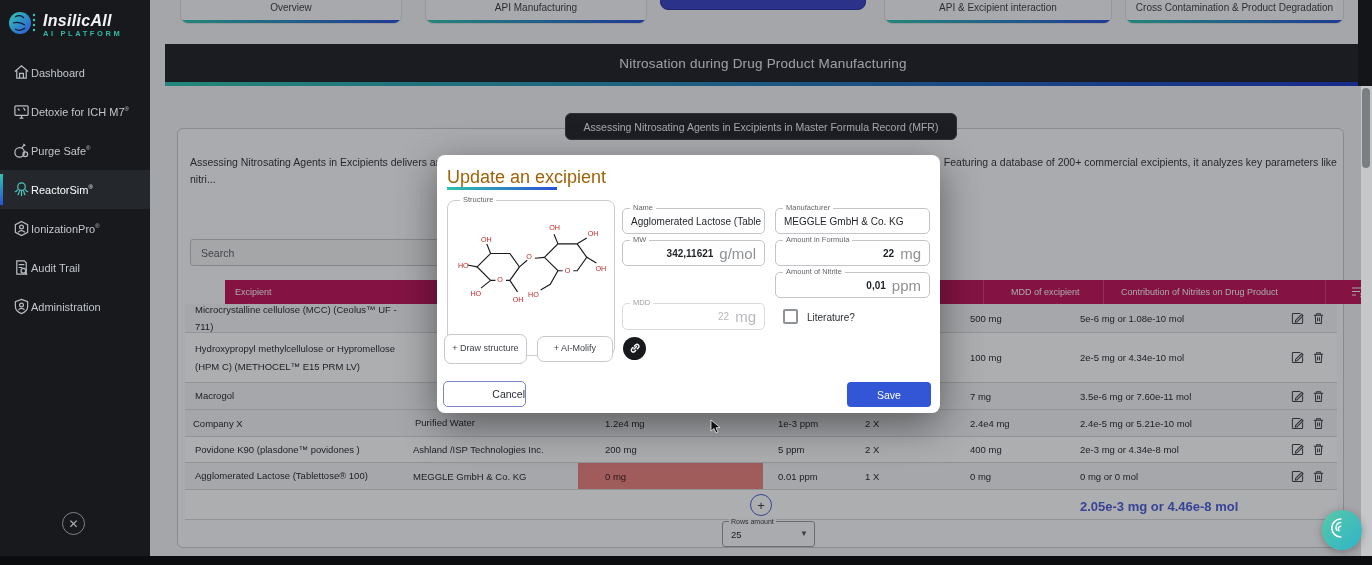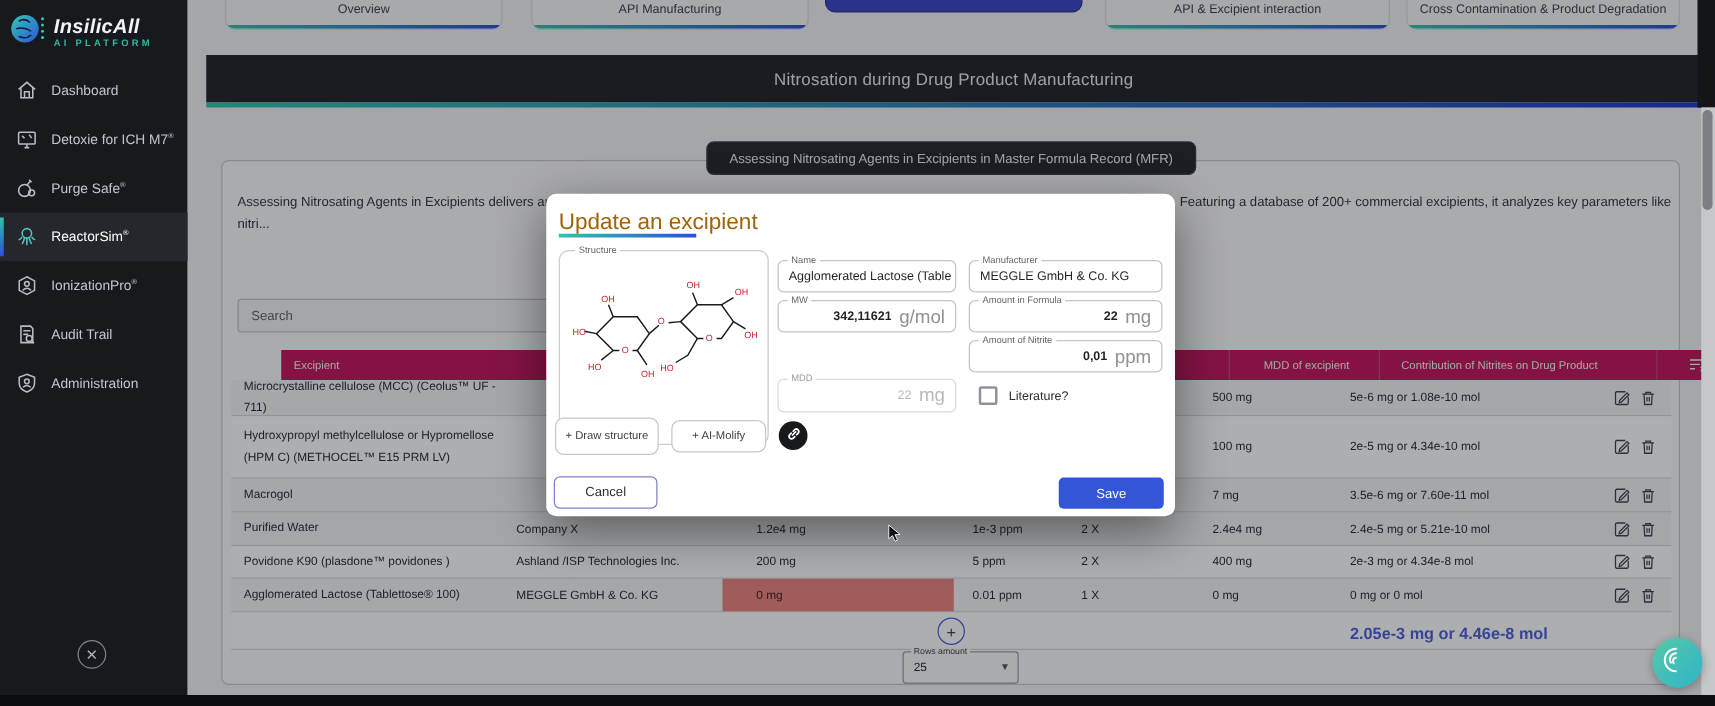--- a/index.html
+++ b/index.html
@@ -4,21 +4,21 @@
 <style>
   * { box-sizing: border-box; margin: 0; padding: 0; }
   html,body { width:1372px; height:565px; overflow:hidden; }
   body { font-family:"Liberation Sans", sans-serif; background:#eef0f2; position:relative; }
 
   
   .sidebar { position:absolute; left:0; top:0; width:150px; height:565px; background:#17191d; z-index:200; }
   .logo { position:absolute; left:8px; top:7px; display:flex; align-items:center; gap:5px; }
   .logo-text .t1 { font-size:16px; font-weight:bold; font-style:italic; color:#f2f3f5; letter-spacing:.3px; line-height:17px; }
   .logo-text .t2 { font-size:7.5px; letter-spacing:2.6px; color:#2fb9a6; font-weight:bold; }
-  .nav-item { position:absolute; left:0; width:150px; height:39px; display:flex; align-items:center; gap:10px; padding-left:12px; color:#c3c6ca; font-size:11px; cursor:pointer; }
+  .nav-item { position:absolute; left:0; width:150px; height:39px; display:flex; align-items:center; gap:0; padding-left:12px; color:#c3c6ca; font-size:11px; cursor:pointer; }
   .nav-item.active { background:#24272c; color:#fff; }
   .nav-item.active::before { content:""; position:absolute; left:0; top:4px; bottom:4px; width:3px; background:linear-gradient(#2fc3ab,#2c50d8); }
   .nav-icon { width:19px; height:19px; flex:0 0 19px; display:flex; align-items:center; justify-content:center; }
   .nav-icon svg { stroke:#b9bcc0; fill:none; stroke-width:1.3; }
   .nav-item.active .nav-icon svg { stroke:#4fc7c0; }
   .nav-label sup { font-size:6px; }
   .collapse-btn { position:absolute; left:62px; top:512px; width:23px; height:23px; border:1.5px solid #7f8287; border-radius:50%; color:#aeb1b5; font-size:12px; display:flex; align-items:center; justify-content:center; cursor:pointer; }
 
   
   .tab { position:absolute; top:-12px; height:36px; background:#f4f5f6; border:1px solid #d9dadb; border-radius:8px; font-size:10px; color:#3f4247; text-align:center; padding-top:13px; z-index:10; cursor:pointer; overflow:hidden; white-space:nowrap; }
@@ -78,21 +78,21 @@
   .field.focused { border:2px solid #3f51b5; }
   .sel { background:#b8d3f8; }
   .spinner { position:absolute; right:5px; top:4px; display:flex; flex-direction:column; font-size:5px; color:#6a6d72; line-height:8px; cursor:pointer; }
   .field.disabled { border-color:#d9dbdd; }
   .field.disabled .flabel { color:#9a9da2; }
   .field.disabled .fvalue, .field.disabled .funit { color:#b7b9bd; font-weight:normal; }
   .cb { position:absolute; left:346px; top:154px; width:15px; height:15px; border:2px solid #8f9297; border-radius:2px; cursor:pointer; }
   .cb-label { position:absolute; left:370px; top:157px; font-size:10px; color:#2b2e33; }
   .m-btn { position:absolute; border:1px solid #c6c8cb; border-radius:7px; background:#fff; color:#3c3f45; font-size:9px; display:flex; align-items:center; justify-content:center; text-align:center; cursor:pointer; line-height:1.5; }
   .link-btn { position:absolute; left:186px; top:182px; width:23px; height:23px; border-radius:50%; background:#17191d; display:flex; align-items:center; justify-content:center; cursor:pointer; }
-  .cancel-btn { position:absolute; left:6px; top:226px; width:83px; height:26px; background:#fff; border:1.5px solid #7b84c4; border-radius:5px; font-size:10.5px; color:#2b2e33; display:flex; align-items:center; justify-content:center; cursor:pointer; }
+  .cancel-btn { position:absolute; left:6px; top:226px; width:83px; height:26px; background:#fff; border:1.5px solid #7b84c4; border-radius:5px; font-size:10.5px; color:#2b2e33; display:flex; align-items:center; justify-content:flex-end; cursor:pointer; }
   .save-btn { position:absolute; left:410px; top:227px; width:84px; height:25px; background:#3356d6; border:none; border-radius:4px; font-size:10.5px; color:#fff; display:flex; align-items:center; justify-content:center; cursor:pointer;text-align:right; }
 
   
   .right-top-strip { position:absolute; left:1358px; top:0; width:14px; height:86px; background:#141518; z-index:300; }
   .scroll-track { position:absolute; left:1361px; top:86px; width:11px; height:470px; background:#c6c7c9; z-index:300; }
   .scroll-thumb { position:absolute; left:1362px; top:88px; width:8px; height:80px; background:#7b7e82; border-radius:4px; z-index:301; cursor:pointer; }
   .bottom-bar { position:absolute; left:0; top:556px; width:1372px; height:9px; background:#0c0d0f; z-index:320; }
   .chat-bubble { position:absolute; left:1322px; top:510px; width:40px; height:40px; border-radius:50%; background:linear-gradient(135deg,#57c9a7,#2fb3c9); z-index:310; display:flex; align-items:center; justify-content:flex-start; padding-left:8px; cursor:pointer; box-shadow:0 2px 8px rgba(0,0,0,.3); }
   .cursor { position:absolute; left:710px; top:419px; z-index:500; }
 </style>
@@ -300,22 +300,22 @@
         </span>
       <span class="icon-btn">
           <svg width="13" height="13" viewBox="0 0 14 14">
             <path d="M2 3.5 H12 M5 3.5 V2 H9 V3.5 M3.5 3.5 L4 12.5 H10 L10.5 3.5 M6 6 V10 M8 6 V10"></path>
           </svg>
         </span>
     </div>
   </div>
 
   <div class="trow" style="top:410px;height:27px;background:#eef0f2">
+    <div class="cell">Company X</div>
     <div class="cell c1">Purified Water</div>
-    <div class="cell">Company X</div>
     <div class="cell c3">1.2e4 mg</div>
     <div class="cell c4">1e-3 ppm</div>
     <div class="cell c5">2 X</div>
     <div class="cell c6">2.4e4 mg</div>
     <div class="cell c7">2.4e-5 mg or 5.21e-10 mol</div>
     <div class="cell c8">
       <span class="icon-btn">
           <svg width="13" height="13" viewBox="0 0 14 14">
             <path d="M10 1.5 H2.5 A1 1 0 0 0 1.5 2.5 V11.5 A1 1 0 0 0 2.5 12.5 H11.5 A1 1 0 0 0 12.5 11.5 V6"></path>
             <path d="M5 9 L11.5 2.5 L13 4 L6.5 10.5 L4.7 10.9 Z"></path>

